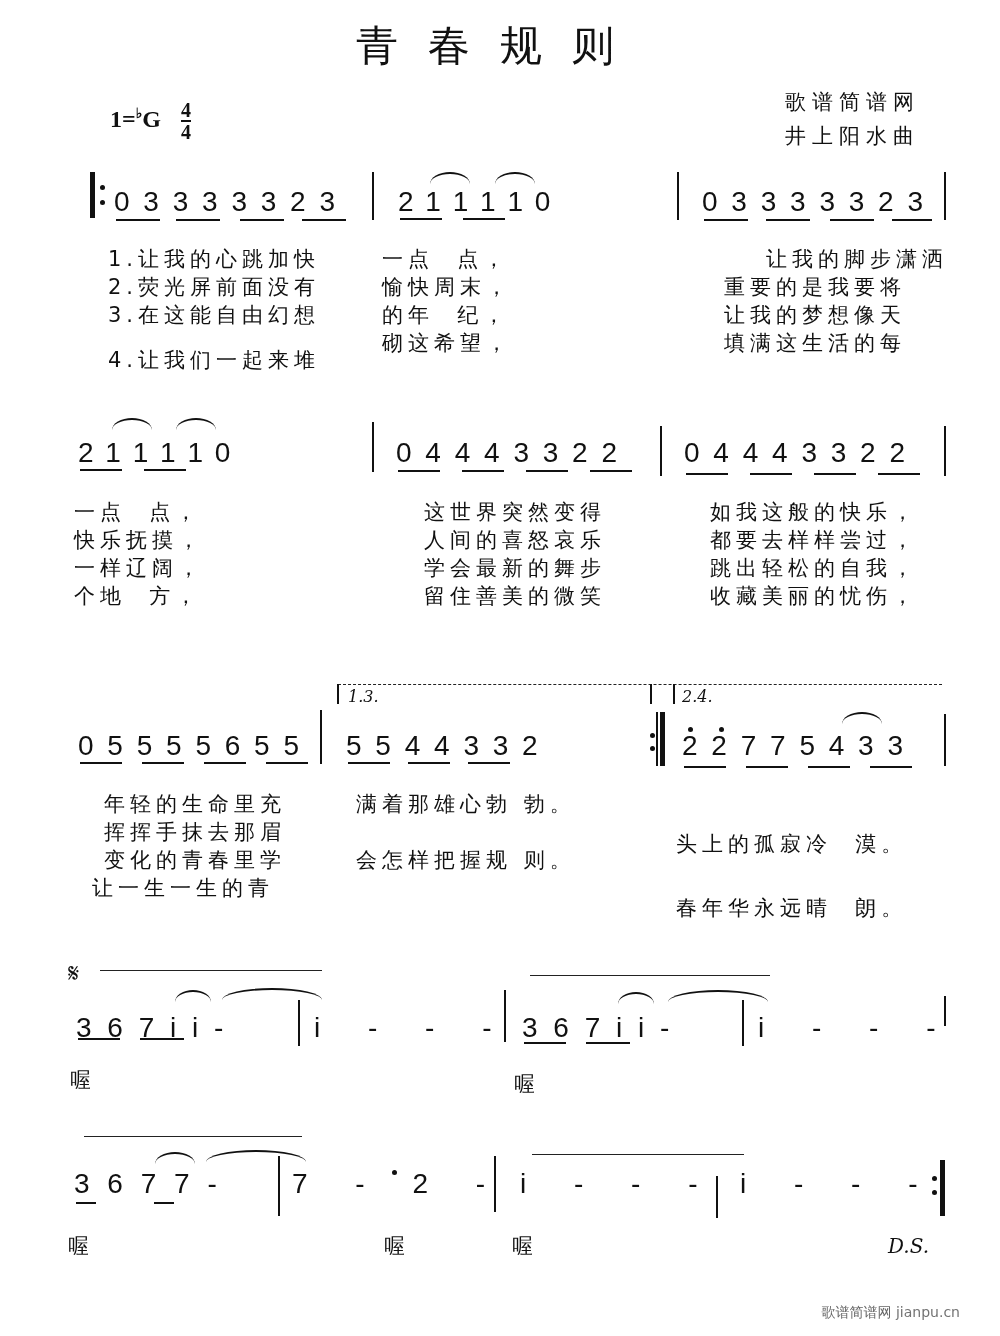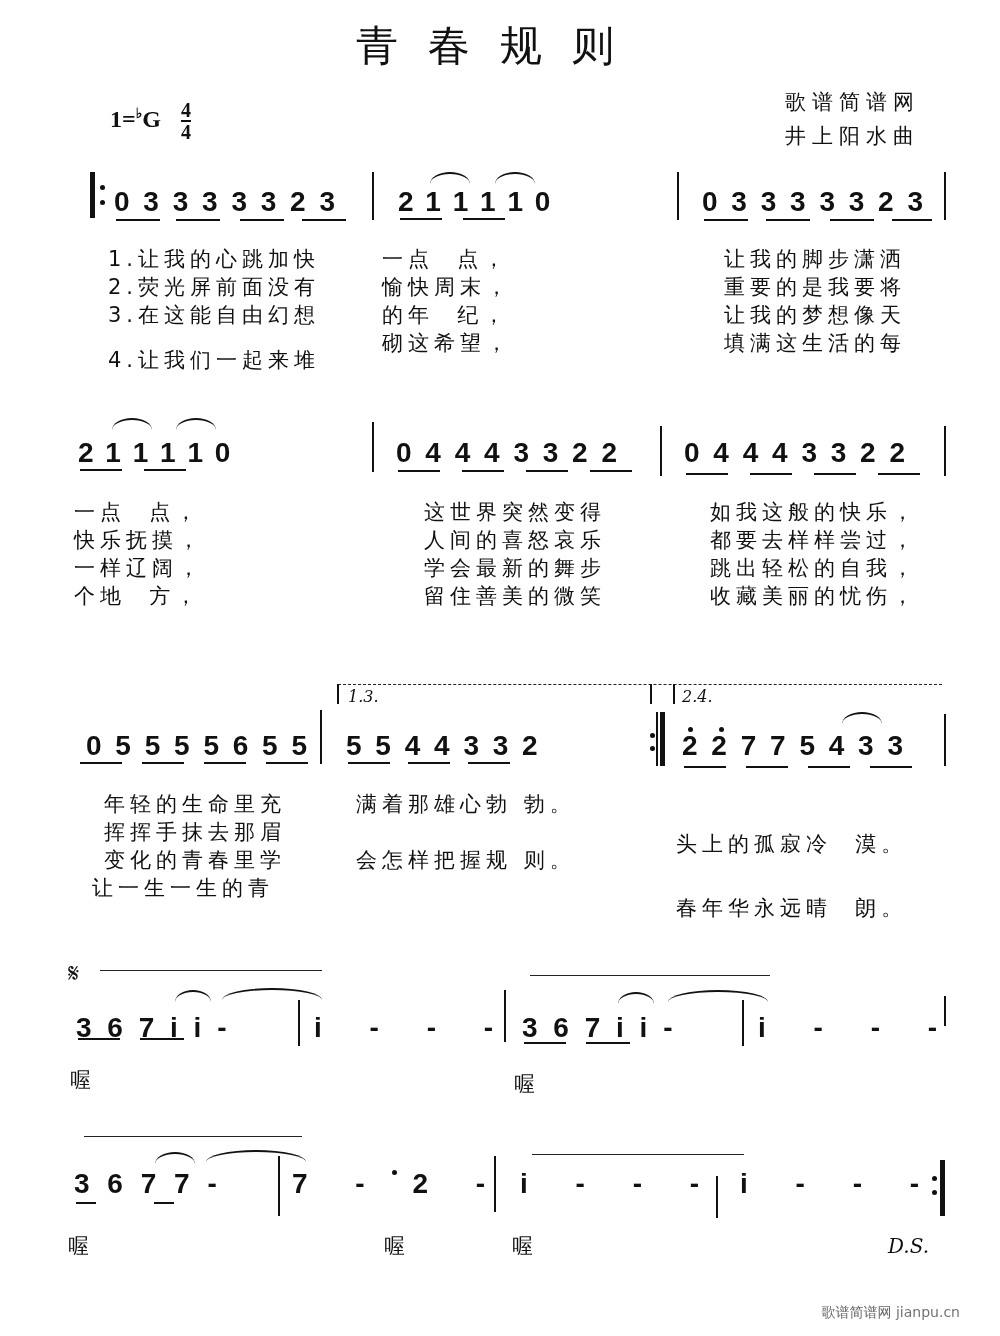--- a/index.html
+++ b/index.html
@@ -4,21 +4,21 @@
 <style>
   html, body { margin:0; padding:0; background:#ffffff; }
   body { width:1000px; height:1336px; position:relative; overflow:hidden; color:#111; font-family:"DejaVu Serif", serif; }
   .abs { position:absolute; }
   .title { left:0; width:1000px; top:18px; text-align:center; font-size:42px; letter-spacing:30px; font-family:"DejaVu Sans", sans-serif; font-weight:400; }
   .key { left:110px; top:100px; font-size:24px; font-family:"Liberation Serif", serif; font-weight:bold; }
   .key sup { font-size:14px; }
   .frac { display:inline-block; vertical-align:middle; text-align:center; line-height:20px; margin-left:14px; font-size:20px; }
   .frac .top { border-bottom:2px solid #111; display:block; }
   .credit { right:80px; font-size:21px; letter-spacing:6px; font-family:"DejaVu Sans", sans-serif; }
-  .notes { font-family:"Liberation Sans", sans-serif; font-weight:bold; font-size:28px; letter-spacing:0; white-space:nowrap; }
+  .notes { font-family:"Liberation Sans", sans-serif; font-weight:normal; font-size:28px; letter-spacing:0; white-space:nowrap; }
   .ul { position:absolute; height:2px; background:#111; }
   .bar { position:absolute; width:2px; background:#111; }
   .thick { width:5px; }
   .lyr { font-family:"DejaVu Sans", sans-serif; font-size:21px; letter-spacing:5px; line-height:28px; white-space:pre; }
   .slur { position:absolute; border-top:2px solid #111; border-radius:50% 50% 0 0 / 100% 100% 0 0; height:10px; }
   .dot { position:absolute; width:5px; height:5px; background:#111; border-radius:50%; }
   .bracket { position:absolute; border-top:1.5px dashed #222; }
   .volta { font-style:italic; font-size:16px; font-family:"DejaVu Serif", serif; }
   .wm { right:40px; bottom:14px; font-size:14px; color:#666; font-family:"DejaVu Sans", sans-serif; }
   .wm span { color:#737373; }
@@ -58,21 +58,21 @@
   <div class="bar" style="left:944px;top:172px;height:48px;"></div>
 
   <div class="abs lyr" style="left:108px;top:245px;">1.让我的心跳加快</div>
   <div class="abs lyr" style="left:108px;top:273px;">2.荧光屏前面没有</div>
   <div class="abs lyr" style="left:108px;top:301px;">3.在这能自由幻想</div>
   <div class="abs lyr" style="left:108px;top:329px;margin-top:17px;">4.让我们一起来堆</div>
   <div class="abs lyr" style="left:382px;top:245px;">一点  点，</div>
   <div class="abs lyr" style="left:382px;top:273px;">愉快周末，</div>
   <div class="abs lyr" style="left:382px;top:301px;">的年  纪，</div>
   <div class="abs lyr" style="left:382px;top:329px;">砌这希望，</div>
-  <div class="abs lyr" style="left:724px;top:245px;">让我的脚步潇洒</div>
+  <div class="abs lyr" style="left:766px;top:245px;">让我的脚步潇洒</div>
   <div class="abs lyr" style="left:724px;top:273px;">重要的是我要将</div>
   <div class="abs lyr" style="left:724px;top:301px;">让我的梦想像天</div>
   <div class="abs lyr" style="left:724px;top:329px;">填满这生活的每</div>
 </div>
 
 <div>
   <div class="abs notes" style="left:78px;top:437px;word-spacing:4px;">2 1 1 1 1 0</div>
   <div class="slur" style="left:112px;top:418px;width:40px;"></div>
   <div class="slur" style="left:176px;top:418px;width:40px;"></div>
   <div class="ul" style="left:80px;top:469px;width:42px;"></div>
@@ -106,21 +106,21 @@
 </div>
 
 <div>
   <div class="bracket" style="left:338px;top:684px;width:604px;"></div>
   <div class="abs volta" style="left:348px;top:687px;">1.3.</div>
   <div class="abs volta" style="left:682px;top:687px;">2.4.</div>
   <div class="bar" style="left:337px;top:684px;height:20px;"></div>
   <div class="bar" style="left:650px;top:684px;height:20px;"></div>
   <div class="bar" style="left:673px;top:684px;height:20px;"></div>
 
-  <div class="abs notes" style="left:78px;top:730px;word-spacing:6px;margin-left:8px;">0 5 5 5 5 6 5 5</div>
+  <div class="abs notes" style="left:78px;top:730px;word-spacing:6px;">0 5 5 5 5 6 5 5</div>
   <div class="ul" style="left:80px;top:762px;width:42px;"></div>
   <div class="ul" style="left:142px;top:762px;width:42px;"></div>
   <div class="ul" style="left:204px;top:762px;width:42px;"></div>
   <div class="ul" style="left:266px;top:762px;width:42px;"></div>
   <div class="bar" style="left:320px;top:710px;height:54px;"></div>
   <div class="abs notes" style="left:346px;top:730px;word-spacing:6px;">5 5 4 4 3 3 2</div>
   <div class="ul" style="left:348px;top:762px;width:42px;"></div>
   <div class="ul" style="left:408px;top:762px;width:42px;"></div>
   <div class="ul" style="left:468px;top:762px;width:42px;"></div>
   <div class="dot" style="left:650px;top:733px;"></div>

